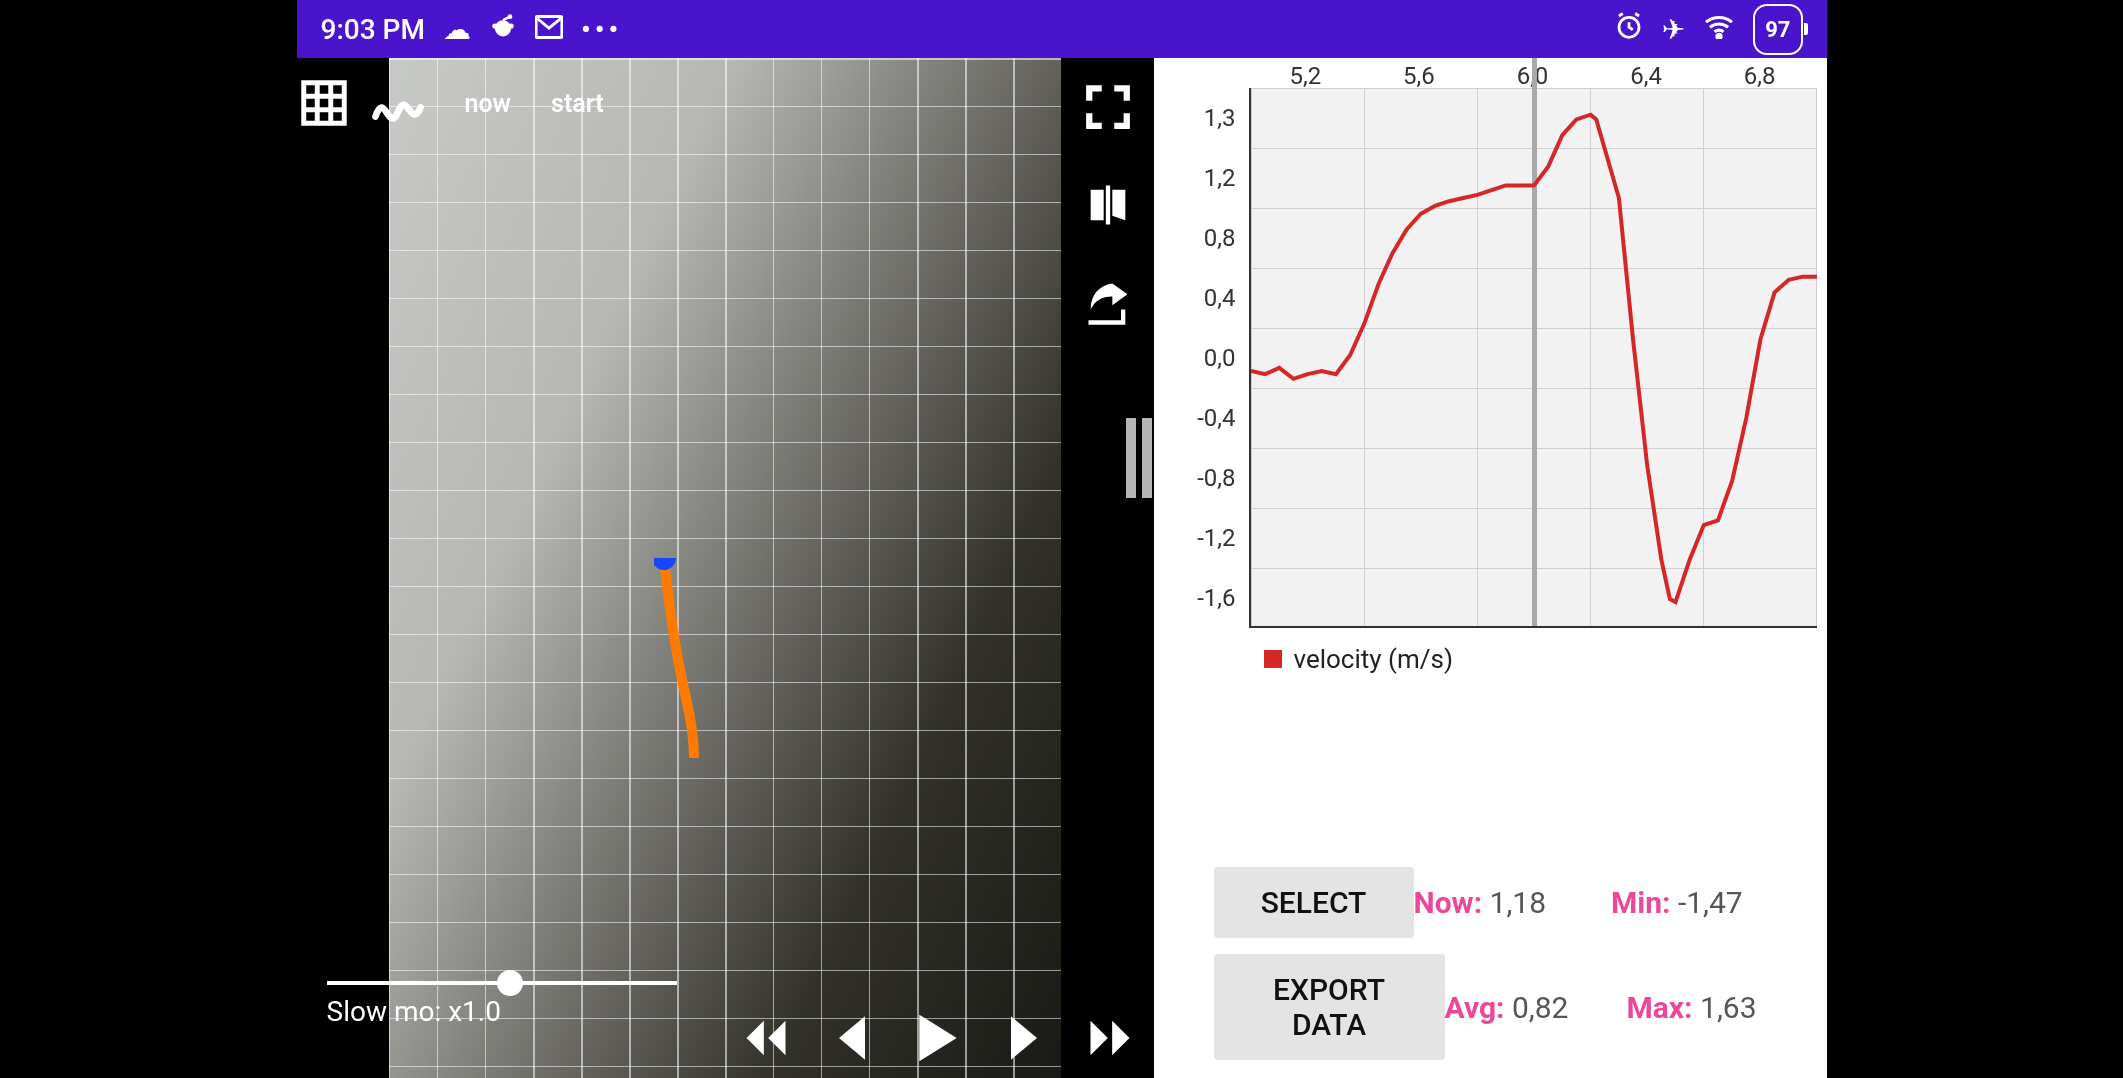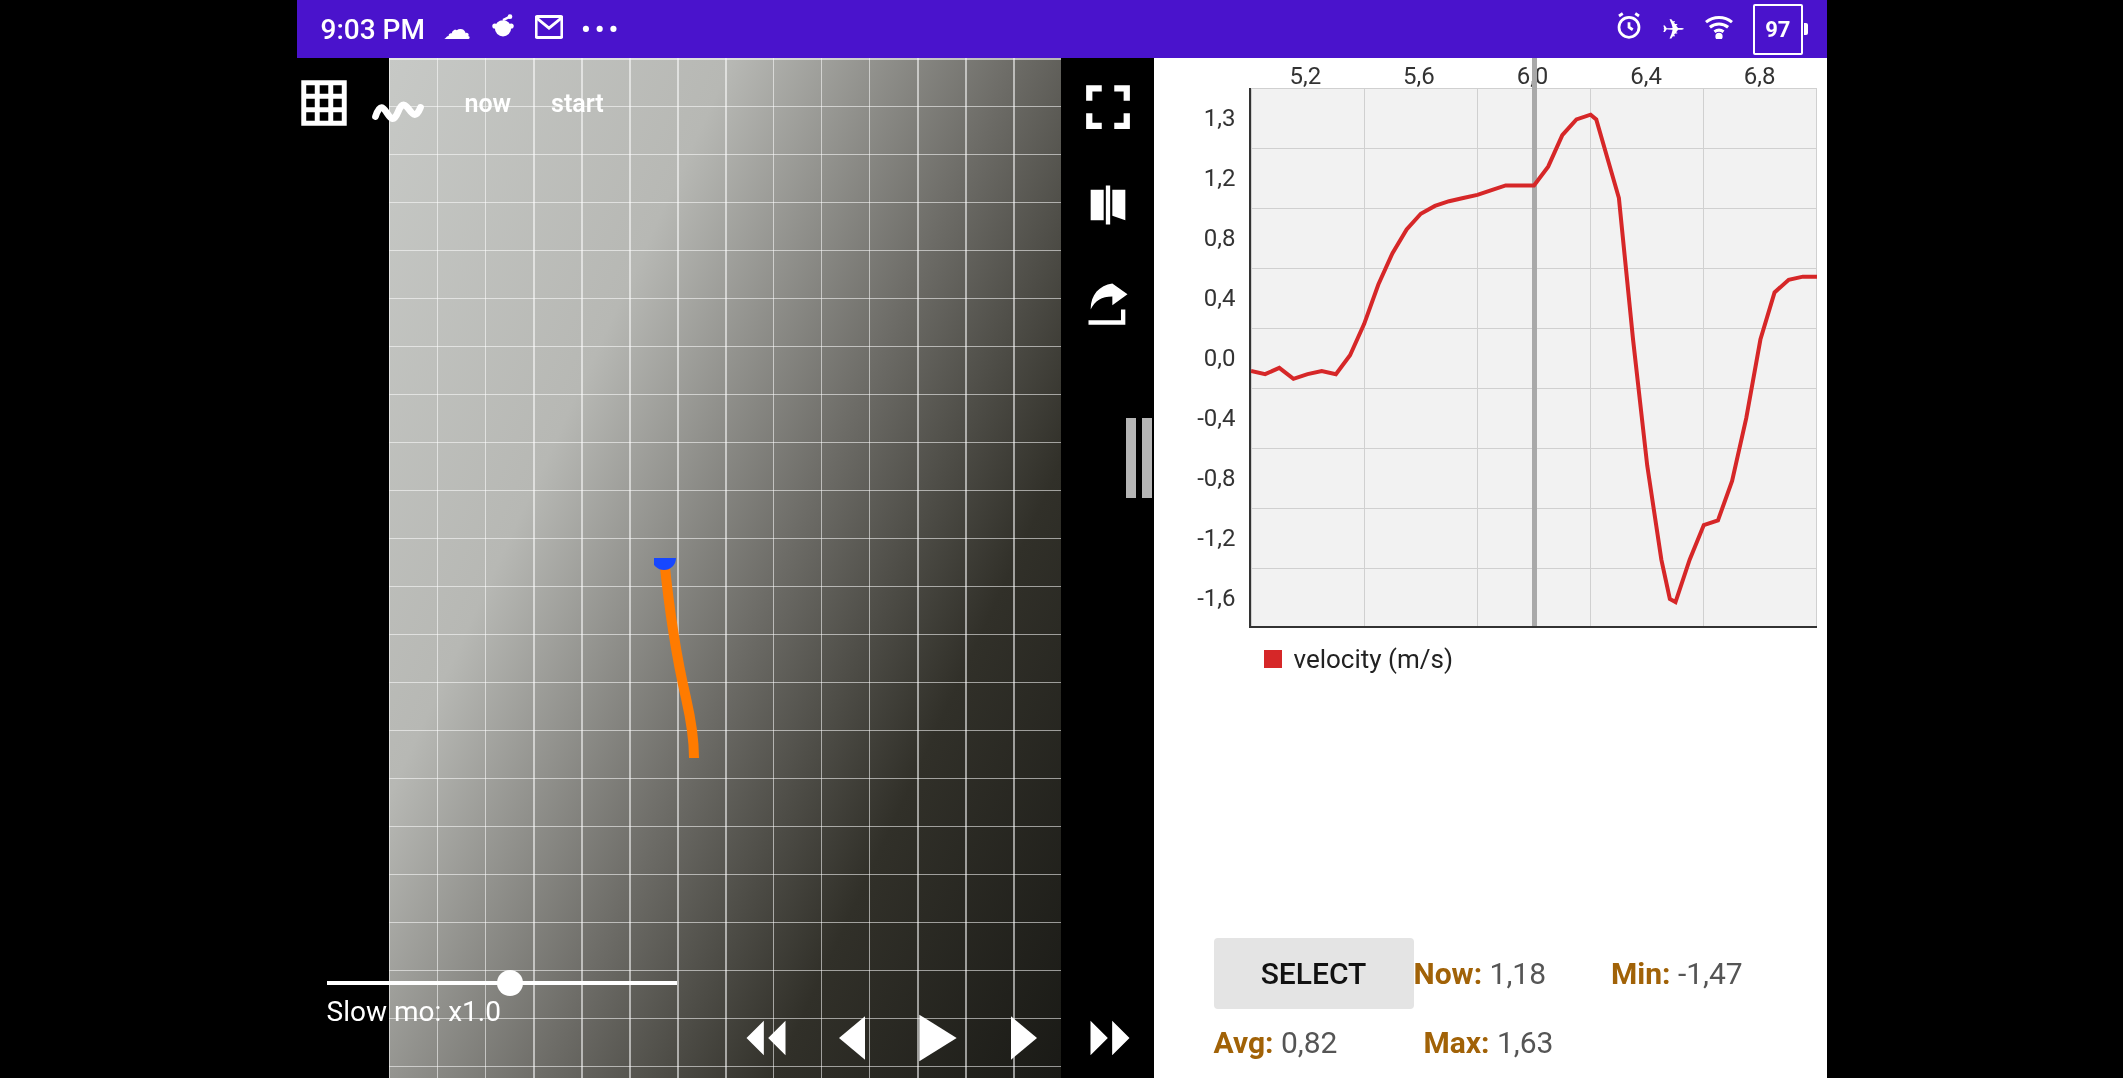--- a/index.html
+++ b/index.html
@@ -31,21 +31,21 @@
     color: #fff;
     font-size: 28px;
     font-weight: 500;
   }
   .statusbar .left { display: flex; align-items: center; gap: 18px; }
   .statusbar .spacer { flex: 1; }
   .statusbar .right { display: flex; align-items: center; gap: 18px; }
   .statusbar .dots { letter-spacing: 4px; }
   .battery {
     border: 2.5px solid #fff;
-    border-radius: 2px;
+    border-radius: 14px;
     padding: 11px 10px;
     font-size: 22px;
     font-weight: 700;
     position: relative;
   }
   .battery::after {
     content: '';
     position: absolute;
     right: -7px; top: 50%;
     transform: translateY(-50%);
@@ -198,21 +198,21 @@
     background: #e4e4e4;
     color: #111;
     font-weight: 500;
     padding: 18px 32px;
     border-radius: 4px;
     min-width: 200px;
     text-align: center;
     cursor: pointer;
     font-size: 30px;
   }
-  .stats-row .k { color: #a16207; font-weight: 700; }
+  .stats-row .k { color: #ec4899; font-weight: 700; }
   .stats-row .pair { width: 210px; }
 </style>
 </head>
 <body>
 
 <div class="phone">
   <div class="phone-content">
 
     <div class="statusbar">
       <div class="left">
@@ -382,20 +382,21 @@
           <div class="pair">
             <span class="k">Now:</span>
             <span>1,18</span>
           </div>
           <div class="pair">
             <span class="k">Min:</span>
             <span>-1,47</span>
           </div>
         </div>
         <div class="stats-row" style="padding-bottom:18px">
+          <div class="btn">EXPORT DATA</div>
           <div class="pair">
             <span class="k">Avg:</span>
             <span>0,82</span>
           </div>
           <div class="pair">
             <span class="k">Max:</span>
             <span>1,63</span>
           </div>
         </div>
       </div>

